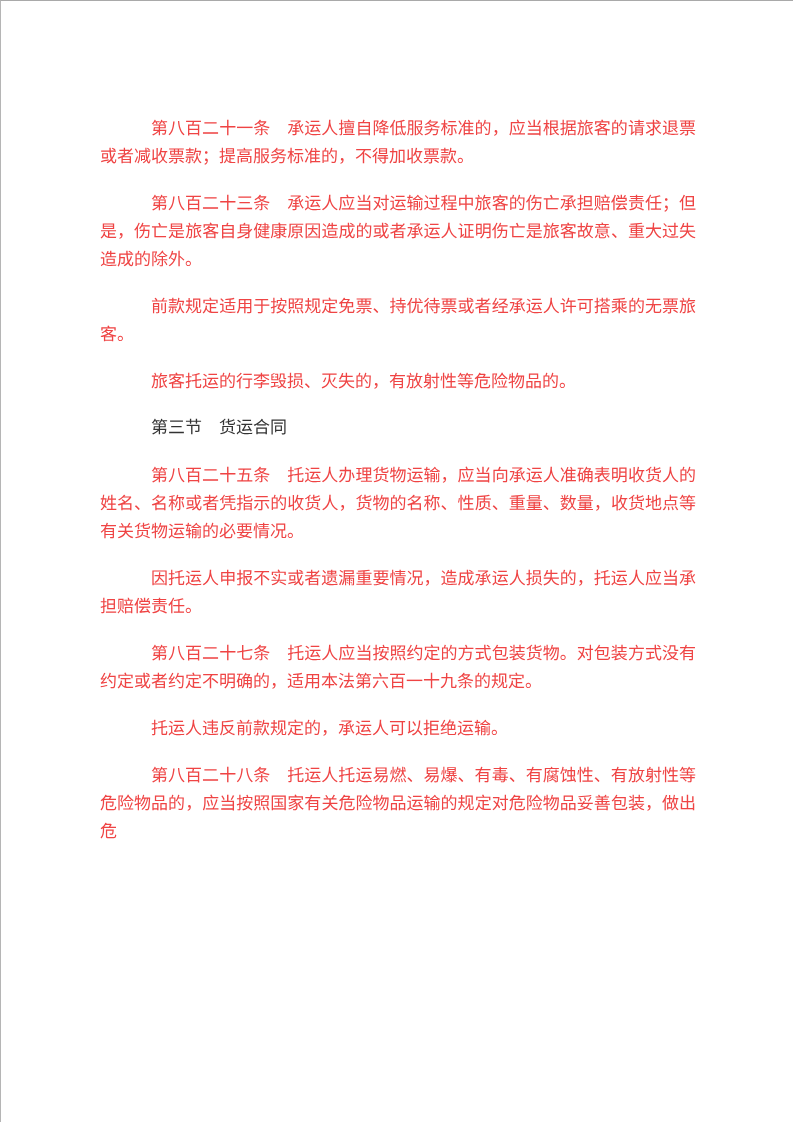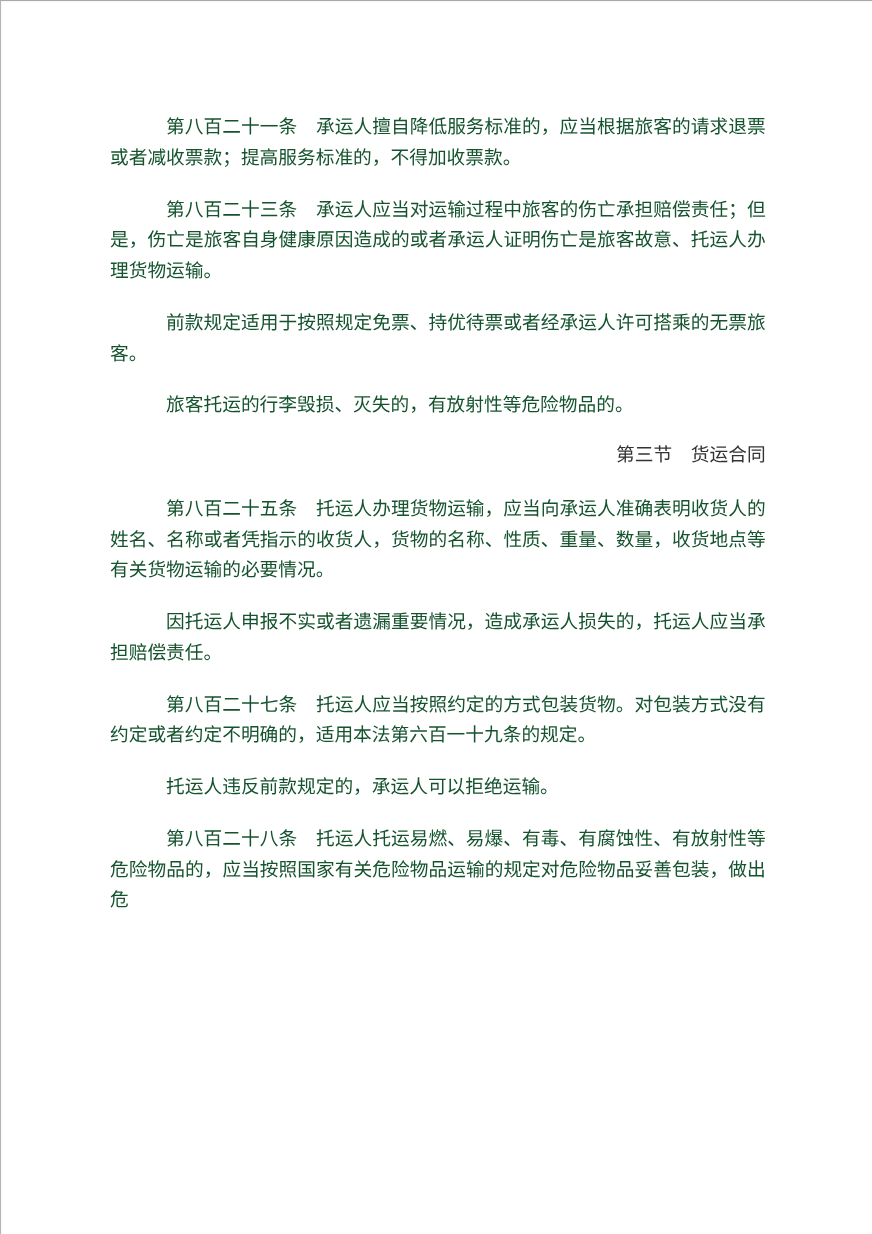--- a/index.html
+++ b/index.html
@@ -13,46 +13,45 @@
     overflow: hidden;
   }
   .page {
     box-sizing: border-box;
     width: 100%;
     height: 100%;
     padding: 101px 97px 0 99px;
     overflow: hidden;
   }
   .para {
-    margin: 0 0 19px 0;
+    margin: 12px 0 19px 0;
     font-family: "DejaVu Serif", "Liberation Serif", serif;
     font-size: 17px;
     line-height: 28px;
-    color: #14532d;
+    color: #ef4444;
     text-align: justify;
     text-indent: 3em;
     word-break: break-all;
   }
   .section-heading {
     
     margin: 0 0 19px 0;
-    font-family: Liberation Mono, monospace;
+    font-family: Liberation Sans, sans-serif;
     font-size: 17px;
     line-height: 28px;
     color: #333333;
     text-indent: 3em;
-    text-align: right;
   }
 </style>
 </head>
 <body>
 
 <div class="page">
   <p class="para">第八百二十一条　承运人擅自降低服务标准的，应当根据旅客的请求退票或者减收票款；提高服务标准的，不得加收票款。</p>
-  <p class="para">第八百二十三条　承运人应当对运输过程中旅客的伤亡承担赔偿责任；但是，伤亡是旅客自身健康原因造成的或者承运人证明伤亡是旅客故意、托运人办理货物运输。</p>
+  <p class="para">第八百二十三条　承运人应当对运输过程中旅客的伤亡承担赔偿责任；但是，伤亡是旅客自身健康原因造成的或者承运人证明伤亡是旅客故意、重大过失造成的除外。</p>
   <p class="para">前款规定适用于按照规定免票、持优待票或者经承运人许可搭乘的无票旅客。</p>
   <p class="para">旅客托运的行李毁损、灭失的，有放射性等危险物品的。</p>
   <p class="section-heading">第三节　货运合同</p>
   <p class="para">第八百二十五条　托运人办理货物运输，应当向承运人准确表明收货人的姓名、名称或者凭指示的收货人，货物的名称、性质、重量、数量，收货地点等有关货物运输的必要情况。</p>
   <p class="para">因托运人申报不实或者遗漏重要情况，造成承运人损失的，托运人应当承担赔偿责任。</p>
   <p class="para">第八百二十七条　托运人应当按照约定的方式包装货物。对包装方式没有约定或者约定不明确的，适用本法第六百一十九条的规定。</p>
   <p class="para">托运人违反前款规定的，承运人可以拒绝运输。</p>
   <p class="para">第八百二十八条　托运人托运易燃、易爆、有毒、有腐蚀性、有放射性等危险物品的，应当按照国家有关危险物品运输的规定对危险物品妥善包装，做出危</p>
 </div>
 

